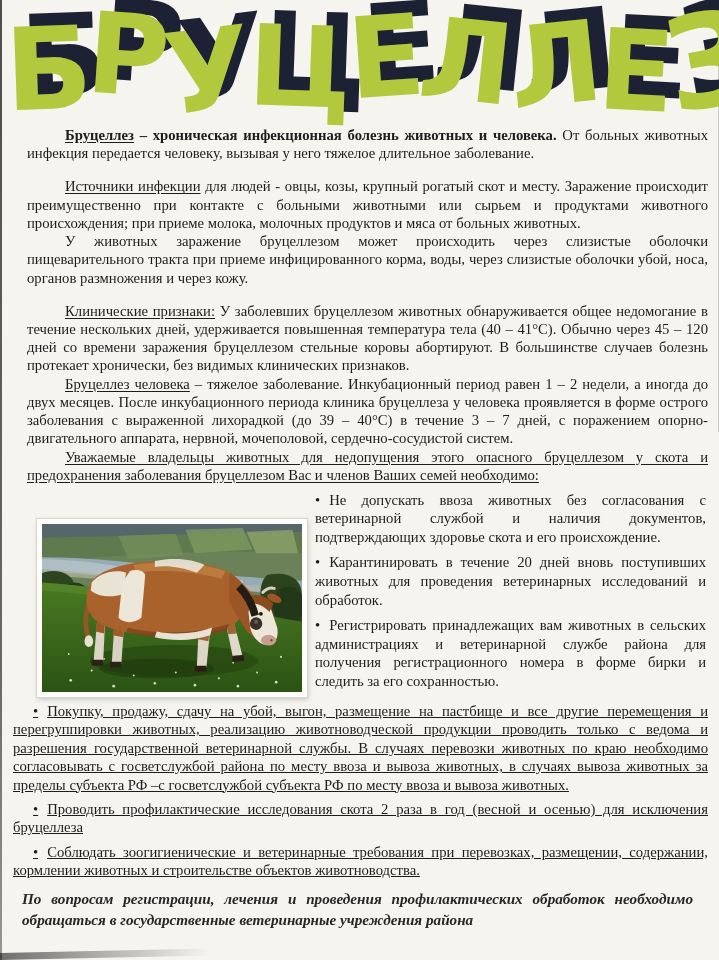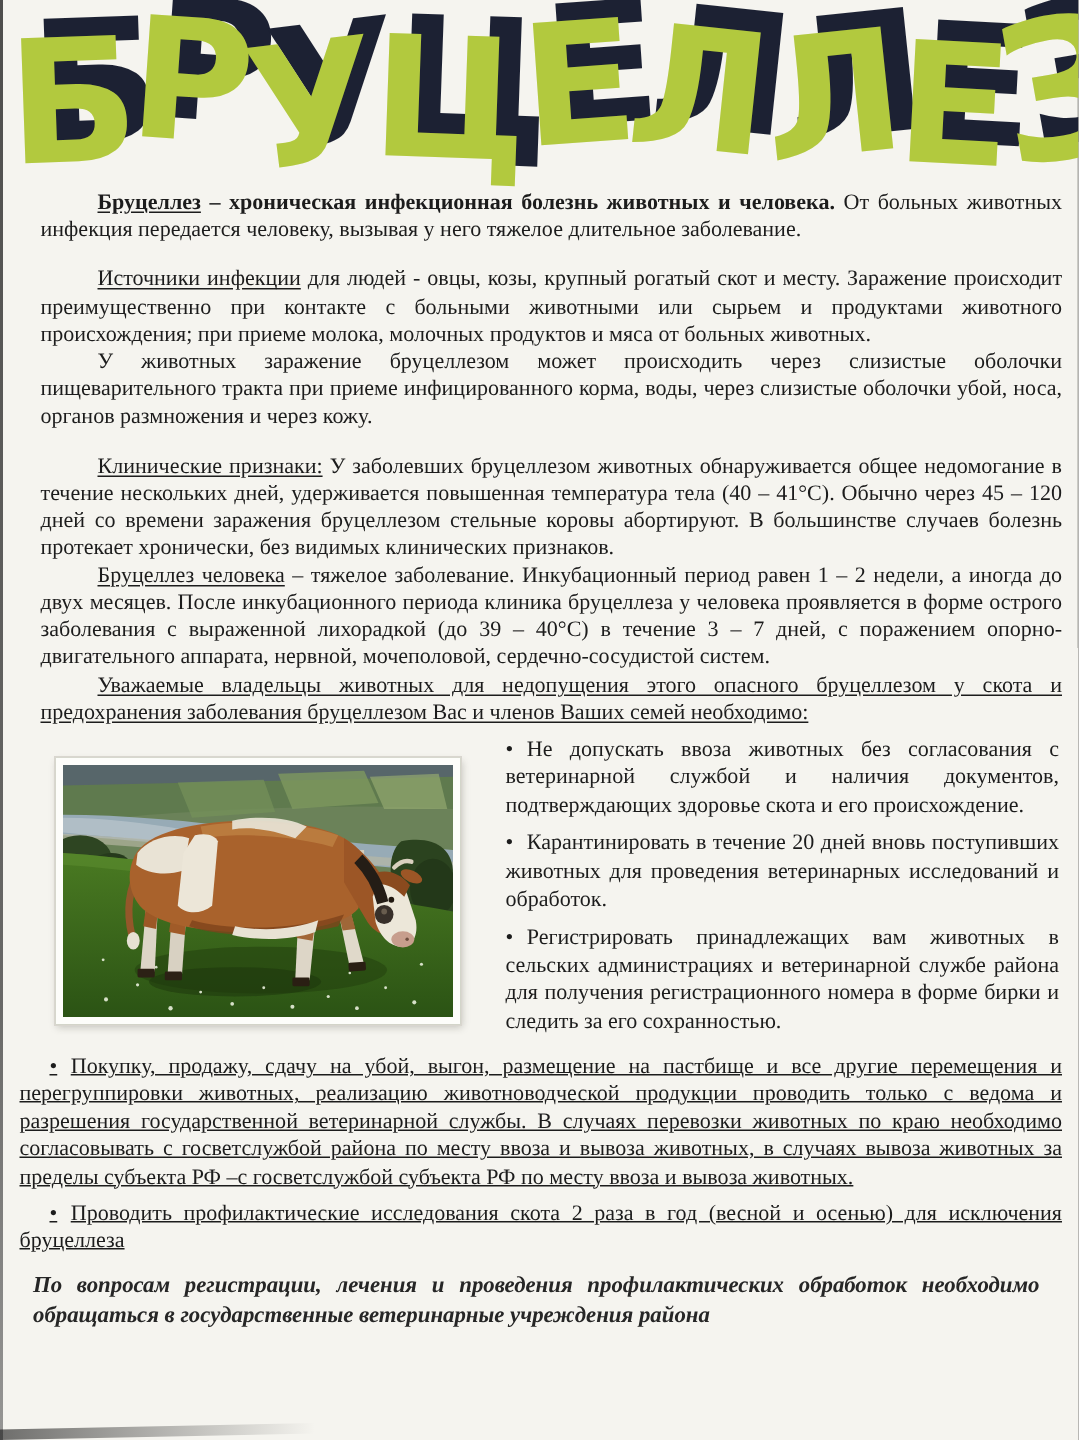--- a/index.html
+++ b/index.html
@@ -27,21 +27,21 @@
   .t-main{color:var(--title-green,#b2c93e);}
   .tl{display:inline-block;}
   
   .content{padding:10px 11px 0 27px;font-size:14.7px;line-height:1.24;text-align:justify;}
   .content p{margin:0;}
   .indent{text-indent:38px;}
   .sp-before{margin-top:15px !important;}
   .u{text-decoration:underline;text-underline-offset:2px;}
   .b{font-weight:bold;}
   
-  .photo-row{display:flex;gap:30px;margin:7px 13px 3px;align-items:center;padding-left:24px;}
+  .photo-row{display:flex;gap:8px;margin:7px 13px 3px;align-items:flex-end;padding-left:24px;}
   .photo{flex:0 0 auto;width:260px;height:168px;border:5px solid #fdfdfa;
     outline:1px solid #d9d6cf;box-shadow:1px 2px 5px rgba(60,60,50,.28);background:#6b8259;}
   .photo svg{display:block;width:100%;height:100%;}
   .rcol{flex:1;font-size:14.7px;line-height:1.26;text-align:justify;}
   .rcol p{margin:0 0 7px;}
   .dot{padding-right:9px;}
   
   .fwlist{padding:2px 11px 0 13px;font-size:14.7px;line-height:1.25;text-align:justify;text-decoration:underline;}
   .fwlist p{margin:0 0 6px;text-indent:20px;}
   
@@ -168,17 +168,18 @@
     <div class="rcol">
       <p><span class="dot">•</span><span>Не допускать ввоза животных без согласования с ветеринарной службой и наличия документов, подтверждающих здоровье скота и его происхождение.</span></p>
       <p><span class="dot">•</span><span>Карантинировать в течение 20 дней вновь поступивших животных для проведения ветеринарных исследований и обработок.</span></p>
       <p><span class="dot">•</span><span>Регистрировать принадлежащих вам животных в сельских администрациях и ветеринарной службе района для получения регистрационного номера в форме бирки и следить за его сохранностью.</span></p>
     </div>
   </div>
 
   <div class="fwlist">
     <p><span class="dot">•</span><span>Покупку, продажу, сдачу на убой, выгон, размещение на пастбище и все другие перемещения и перегруппировки животных, реализацию животноводческой продукции проводить только с ведома и разрешения государственной ветеринарной службы. В случаях перевозки животных по краю необходимо согласовывать с  госветслужбой  района по месту ввоза и вывоза животных,  в случаях вывоза животных за пределы  субъекта РФ –с госветслужбой субъекта РФ по месту ввоза и вывоза животных.</span></p>
     <p><span class="dot">•</span><span>Проводить профилактические исследования скота 2 раза в год (весной и осенью) для исключения бруцеллеза</span></p>
+    <p><span class="dot">•</span><span>Соблюдать зоогигиенические и ветеринарные требования при перевозках, размещении, содержании, кормлении животных и строительстве объектов животноводства.</span></p>
   </div>
 
   <p class="footer">По вопросам регистрации, лечения и проведения профилактических обработок необходимо обращаться в государственные  ветеринарные учреждения района</p>
 
 </div>
 
 </body></html>

